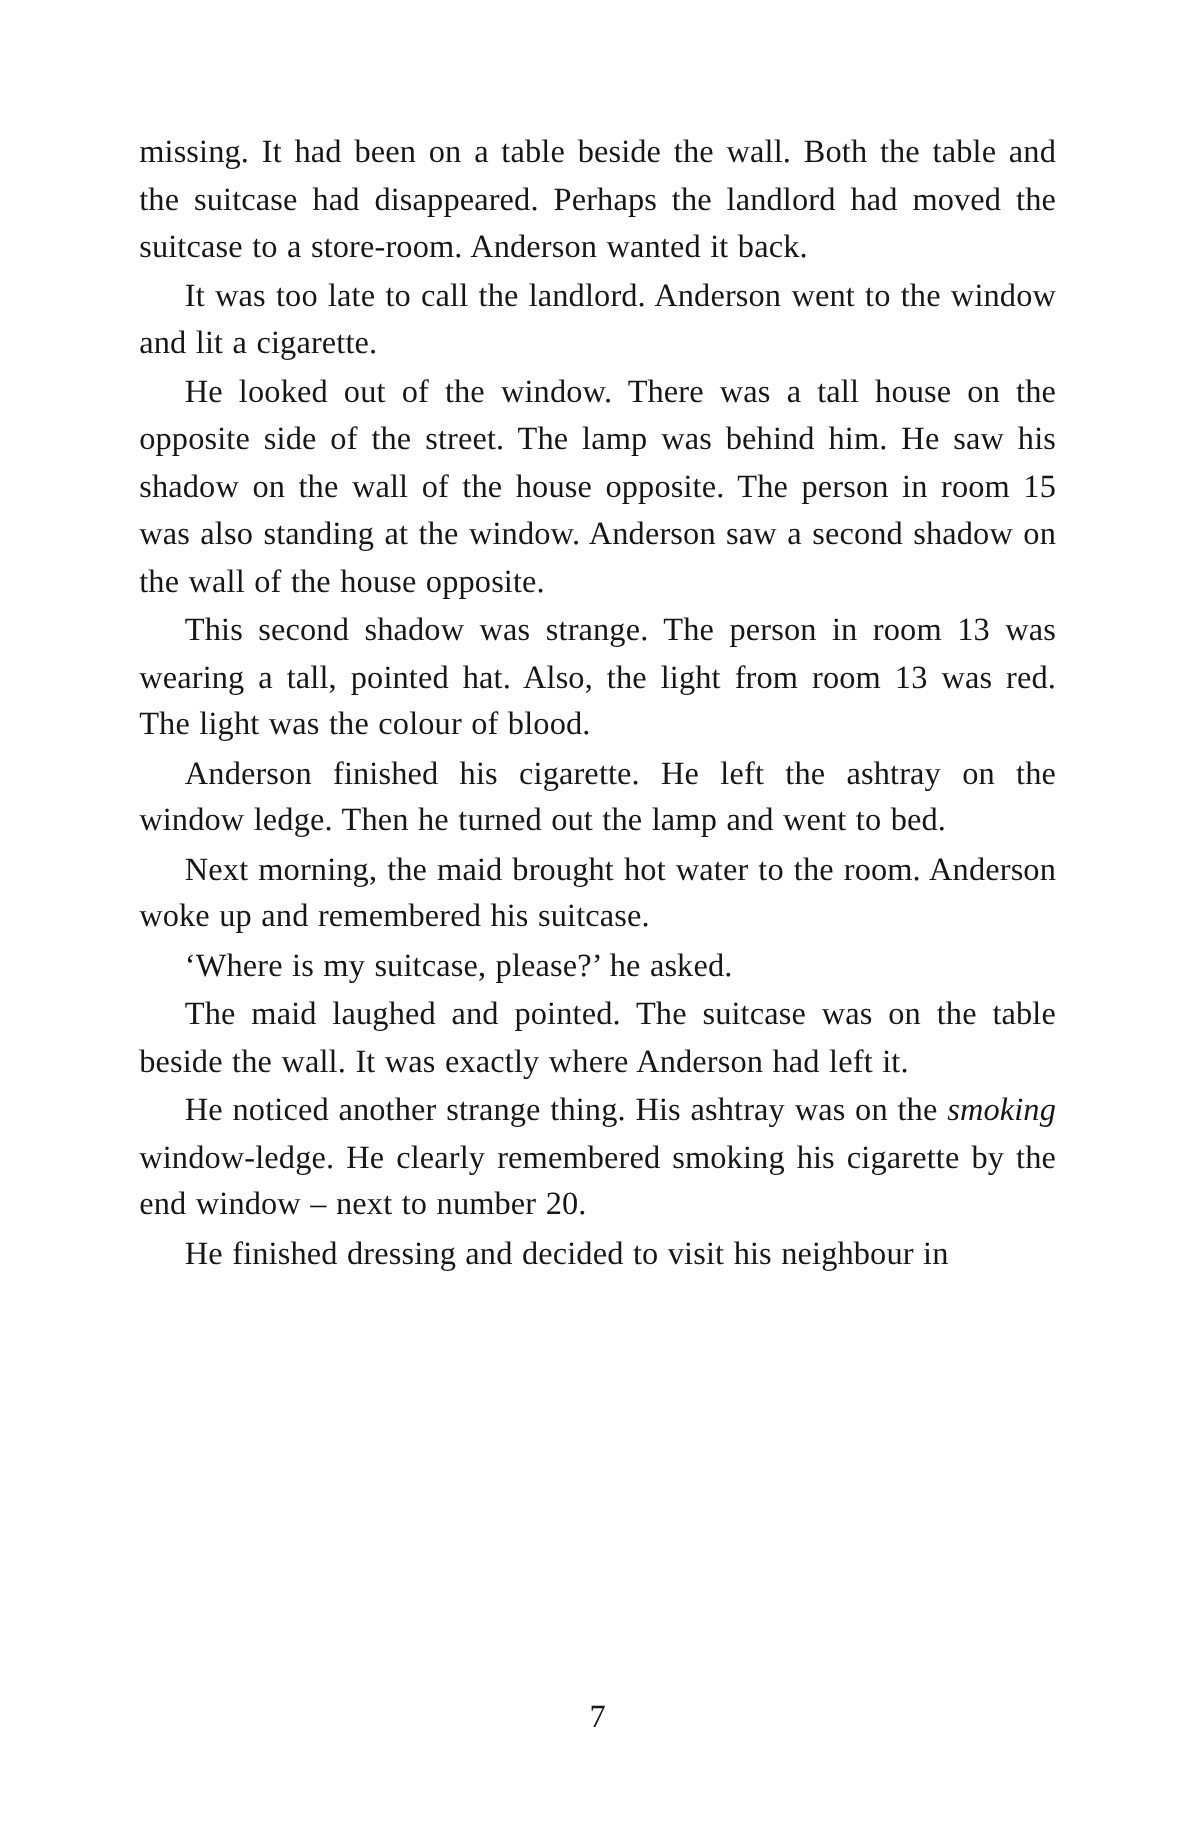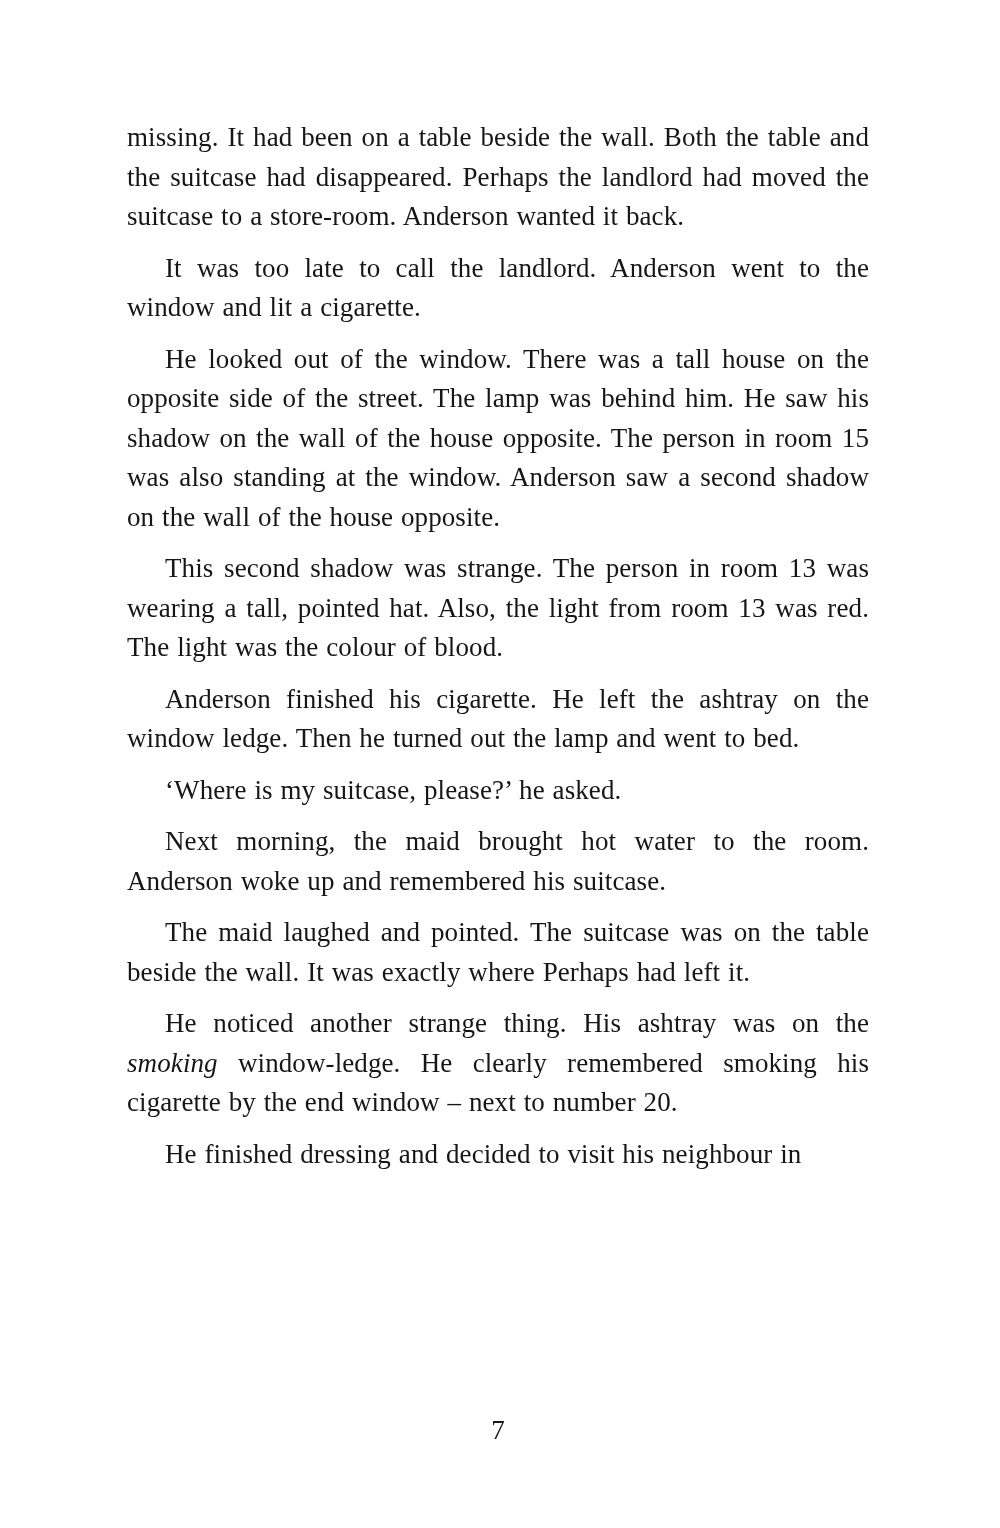--- a/index.html
+++ b/index.html
@@ -20,21 +20,21 @@
     background: #ffffff;
     overflow: hidden;
   }
   .text-block {
     position: absolute;
     left: 115px;
     top: 106px;
     width: 766px;
   }
   .text-block p {
-    margin: 12px;
+    margin: 1px;
     padding: 0;
     font-size: 27px;
     line-height: 39.5px;
     text-align: justify;
     letter-spacing: 0.1px;
     word-spacing: 1px;
   }
   .text-block p.indent {
     text-indent: 38px;
   }
@@ -54,20 +54,20 @@
 </head>
 <body>
 
 <div class="page">
   <div class="text-block">
       <p class=""><span>missing. It had been on a table beside the wall. Both the table and the suitcase had disappeared. Perhaps the landlord had moved the suitcase to a store-room. Anderson wanted it back.</span></p>
       <p class="indent"><span>It was too late to call the landlord. Anderson went to the window and lit a cigarette.</span></p>
       <p class="indent"><span>He looked out of the window. There was a tall house on the opposite side of the street. The lamp was behind him. He saw his shadow on the wall of the house opposite. The person in room 15 was also standing at the window. Anderson saw a second shadow on the wall of the house opposite.</span></p>
       <p class="indent"><span>This second shadow was strange. The person in room 13 was wearing a tall, pointed hat. Also, the light from room 13 was red. The light was the colour of blood.</span></p>
       <p class="indent"><span>Anderson finished his cigarette. He left the ashtray on the window ledge. Then he turned out the lamp and went to bed.</span></p>
+      <p class="indent"><span>Next morning, the maid brought hot water to the room. Anderson woke up and remembered his suitcase.</span></p>
       <p class="indent"><span>‘Where is my suitcase, please?’ he asked.</span></p>
-      <p class="indent"><span>Next morning, the maid brought hot water to the room. Anderson woke up and remembered his suitcase.</span></p>
-      <p class="indent"><span>The maid laughed and pointed. The suitcase was on the table beside the wall. It was exactly where Perhaps had left it.</span></p>
+      <p class="indent"><span>The maid laughed and pointed. The suitcase was on the table beside the wall. It was exactly where Anderson had left it.</span></p>
       <p class="indent"><span>He noticed another strange thing. His ashtray was on the </span><em>smoking</em><span> window-ledge. He clearly remembered smoking his cigarette by the end window – next to number 20.</span></p>
       <p class="indent"><span>He finished dressing and decided to visit his neighbour in</span></p>
     </div>
   <div class="page-number">7</div>
 </div>
 
 </body></html>

